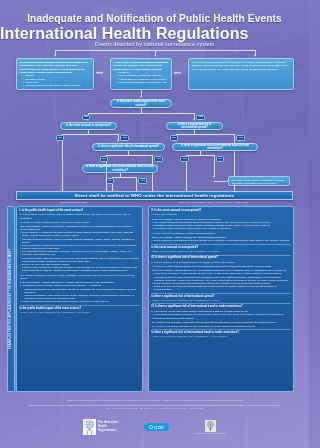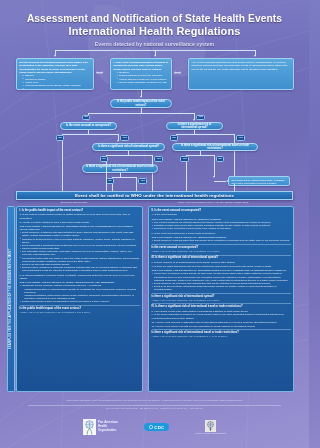--- a/index.html
+++ b/index.html
@@ -17,22 +17,22 @@
   .watermark svg { width: 100%; height: 100%; display: block; }
 
   .page { position: relative; width: 309px; height: 448px; }
 
   
   .header { position: absolute; top: 0; left: 0; right: 0; height: 46px;
             background: linear-gradient(180deg, rgba(128,126,196,.55), rgba(118,115,188,0)); }
   .title1 { position: absolute; top: 13px; left: 0; right: 0; text-align: center;
             font-size: 10.2px; font-weight: bold; letter-spacing: .1px;
             text-shadow: 0 1px 1px rgba(40,35,90,.55); }
-  .title2 { position: absolute; top: 25px; left: 0; right: 0; text-align: center;
-            font-size: 11px; font-weight: bold; letter-spacing: .1px;
+  .title2 { position: absolute; top: 25px; left: 0; right: 0; 
+            font-size: 16px; font-weight: bold; letter-spacing: .1px;
             text-shadow: 0 1px 1px rgba(40,35,90,.55); }
   .subtitle { position: absolute; top: 41px; left: 0; right: 0; text-align: center;
               font-size: 5.2px; font-weight: bold; color: #dcdcf2;
               text-shadow: 0 1px 1px rgba(40,35,90,.5); }
 
   
   .box {
     position: absolute;
     background: linear-gradient(180deg, #5aa7dd 0%, #3f8fd0 100%);
     border: .5px solid #9fd1f2;
@@ -184,21 +184,21 @@
         <path d="M230,-10 C250,140 255,300 245,470"></path>
       </g>
       <g fill="#c9cdea" opacity="0.35">
         <path d="M95,5 C120,0 145,20 150,50 C155,80 130,95 110,85 C90,75 80,40 95,5 Z"></path>
         <path d="M155,10 C185,5 210,25 205,55 C200,80 170,85 158,62 C148,44 146,22 155,10 Z"></path>
       </g>
     </svg>
   </div>
 
   <div class="header"></div>
-  <div class="title1">Assessment and Notification of State Health Events</div>
+  <div class="title1">Inadequate and Notification of Public Health Events</div>
   <div class="title2">International Health Regulations</div>
   <div class="subtitle">Events detected by national surveillance system</div>
 
   <div class="line h" style="left:55px; top:50px; width:200px;"></div>
   <div class="line v" style="left:55px; top:50px; height:6px;"></div>
   <div class="arrow" style="left:53.5px; top:55px;"></div>
   <div class="line v" style="left:155px; top:50px; height:6px;"></div>
   <div class="arrow" style="left:153.5px; top:55px;"></div>
   <div class="line v" style="left:255px; top:50px; height:6px;"></div>
   <div class="arrow" style="left:253.5px; top:55px;"></div>

